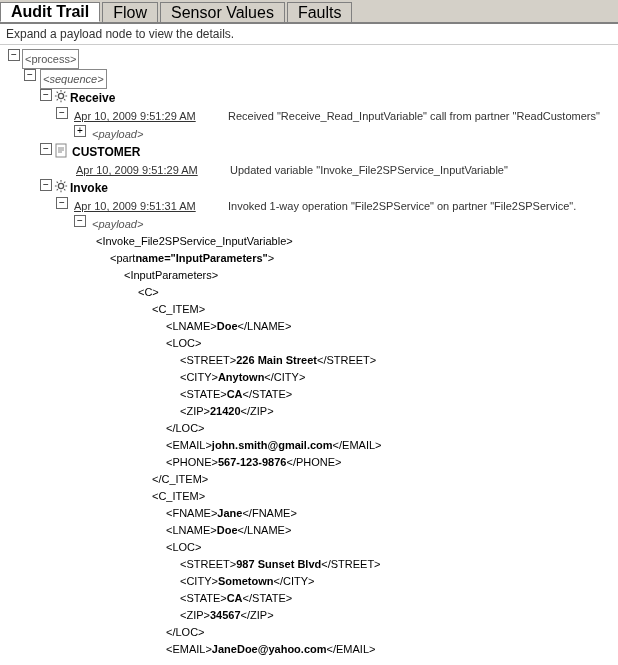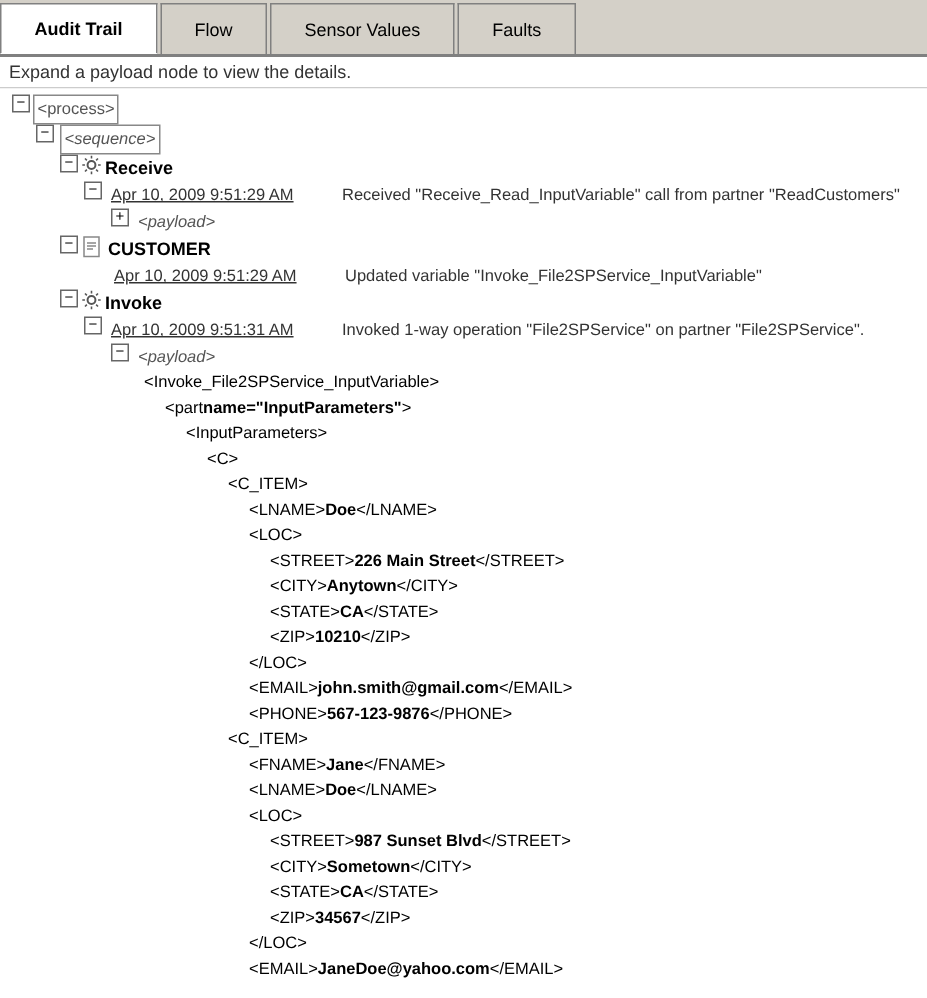--- a/index.html
+++ b/index.html
@@ -14,28 +14,28 @@
 
     
     .tab-bar {
       display: flex;
       align-items: flex-end;
       background: #d4d0c8;
       border-bottom: 2px solid #808080;
       padding-top: 2px;
     }
     .tab {
-      padding: 2px 22px;
+      padding: 2px 10px;
       border: 1px solid #808080;
       border-bottom: none;
       background: #d4d0c8;
       cursor: pointer;
-      font-size: 12px;
+      font-size: 16px;
       margin-right: 2px;
-      height: 34px;
+      height: 20px;
       display: flex;
       align-items: center;
     }
     .tab.active {
       background: #fff;
       border-bottom: 1px solid #fff;
       font-weight: bold;
     }
 
     
@@ -253,24 +253,25 @@
       <div style="padding-left: 88px; line-height: 17px;"><span class="xml-tag">&lt;Invoke_File2SPService_InputVariable&gt;</span></div>
       <div style="padding-left: 102px; line-height: 17px;"><span class="xml-tag">&lt;part</span><span class="xml-attr-value">name="InputParameters"</span><span class="xml-tag">&gt;</span></div>
       <div style="padding-left: 116px; line-height: 17px;"><span class="xml-tag">&lt;InputParameters&gt;</span></div>
       <div style="padding-left: 130px; line-height: 17px;"><span class="xml-tag">&lt;C&gt;</span></div>
       <div style="padding-left: 144px; line-height: 17px;"><span class="xml-tag">&lt;C_ITEM&gt;</span></div>
       <div style="padding-left: 158px; line-height: 17px;"><span class="xml-tag">&lt;LNAME&gt;</span><span class="xml-value">Doe</span><span class="xml-tag">&lt;/LNAME&gt;</span></div>
       <div style="padding-left: 158px; line-height: 17px;"><span class="xml-tag">&lt;LOC&gt;</span></div>
       <div style="padding-left: 172px; line-height: 17px;"><span class="xml-tag">&lt;STREET&gt;</span><span class="xml-value">226 Main Street</span><span class="xml-tag">&lt;/STREET&gt;</span></div>
       <div style="padding-left: 172px; line-height: 17px;"><span class="xml-tag">&lt;CITY&gt;</span><span class="xml-value">Anytown</span><span class="xml-tag">&lt;/CITY&gt;</span></div>
       <div style="padding-left: 172px; line-height: 17px;"><span class="xml-tag">&lt;STATE&gt;</span><span class="xml-value">CA</span><span class="xml-tag">&lt;/STATE&gt;</span></div>
-      <div style="padding-left: 172px; line-height: 17px;"><span class="xml-tag">&lt;ZIP&gt;</span><span class="xml-value">10210</span><span class="xml-tag">&lt;/ZIP&gt;</span></div>
+      <div style="padding-left: 172px; line-height: 17px;"><span class="xml-tag">&lt;ZIP&gt;</span><span class="xml-value">21420</span><span class="xml-tag">&lt;/ZIP&gt;</span></div>
       <div style="padding-left: 158px; line-height: 17px;"><span class="xml-tag">&lt;/LOC&gt;</span></div>
       <div style="padding-left: 158px; line-height: 17px;"><span class="xml-tag">&lt;EMAIL&gt;</span><span class="xml-value">john.smith@gmail.com</span><span class="xml-tag">&lt;/EMAIL&gt;</span></div>
       <div style="padding-left: 158px; line-height: 17px;"><span class="xml-tag">&lt;PHONE&gt;</span><span class="xml-value">567-123-9876</span><span class="xml-tag">&lt;/PHONE&gt;</span></div>
+      <div style="padding-left: 144px; line-height: 17px;"><span class="xml-tag">&lt;/C_ITEM&gt;</span></div>
       <div style="padding-left: 144px; line-height: 17px;"><span class="xml-tag">&lt;C_ITEM&gt;</span></div>
       <div style="padding-left: 158px; line-height: 17px;"><span class="xml-tag">&lt;FNAME&gt;</span><span class="xml-value">Jane</span><span class="xml-tag">&lt;/FNAME&gt;</span></div>
       <div style="padding-left: 158px; line-height: 17px;"><span class="xml-tag">&lt;LNAME&gt;</span><span class="xml-value">Doe</span><span class="xml-tag">&lt;/LNAME&gt;</span></div>
       <div style="padding-left: 158px; line-height: 17px;"><span class="xml-tag">&lt;LOC&gt;</span></div>
       <div style="padding-left: 172px; line-height: 17px;"><span class="xml-tag">&lt;STREET&gt;</span><span class="xml-value">987 Sunset Blvd</span><span class="xml-tag">&lt;/STREET&gt;</span></div>
       <div style="padding-left: 172px; line-height: 17px;"><span class="xml-tag">&lt;CITY&gt;</span><span class="xml-value">Sometown</span><span class="xml-tag">&lt;/CITY&gt;</span></div>
       <div style="padding-left: 172px; line-height: 17px;"><span class="xml-tag">&lt;STATE&gt;</span><span class="xml-value">CA</span><span class="xml-tag">&lt;/STATE&gt;</span></div>
       <div style="padding-left: 172px; line-height: 17px;"><span class="xml-tag">&lt;ZIP&gt;</span><span class="xml-value">34567</span><span class="xml-tag">&lt;/ZIP&gt;</span></div>
       <div style="padding-left: 158px; line-height: 17px;"><span class="xml-tag">&lt;/LOC&gt;</span></div>
       <div style="padding-left: 158px; line-height: 17px;"><span class="xml-tag">&lt;EMAIL&gt;</span><span class="xml-value">JaneDoe@yahoo.com</span><span class="xml-tag">&lt;/EMAIL&gt;</span></div>

